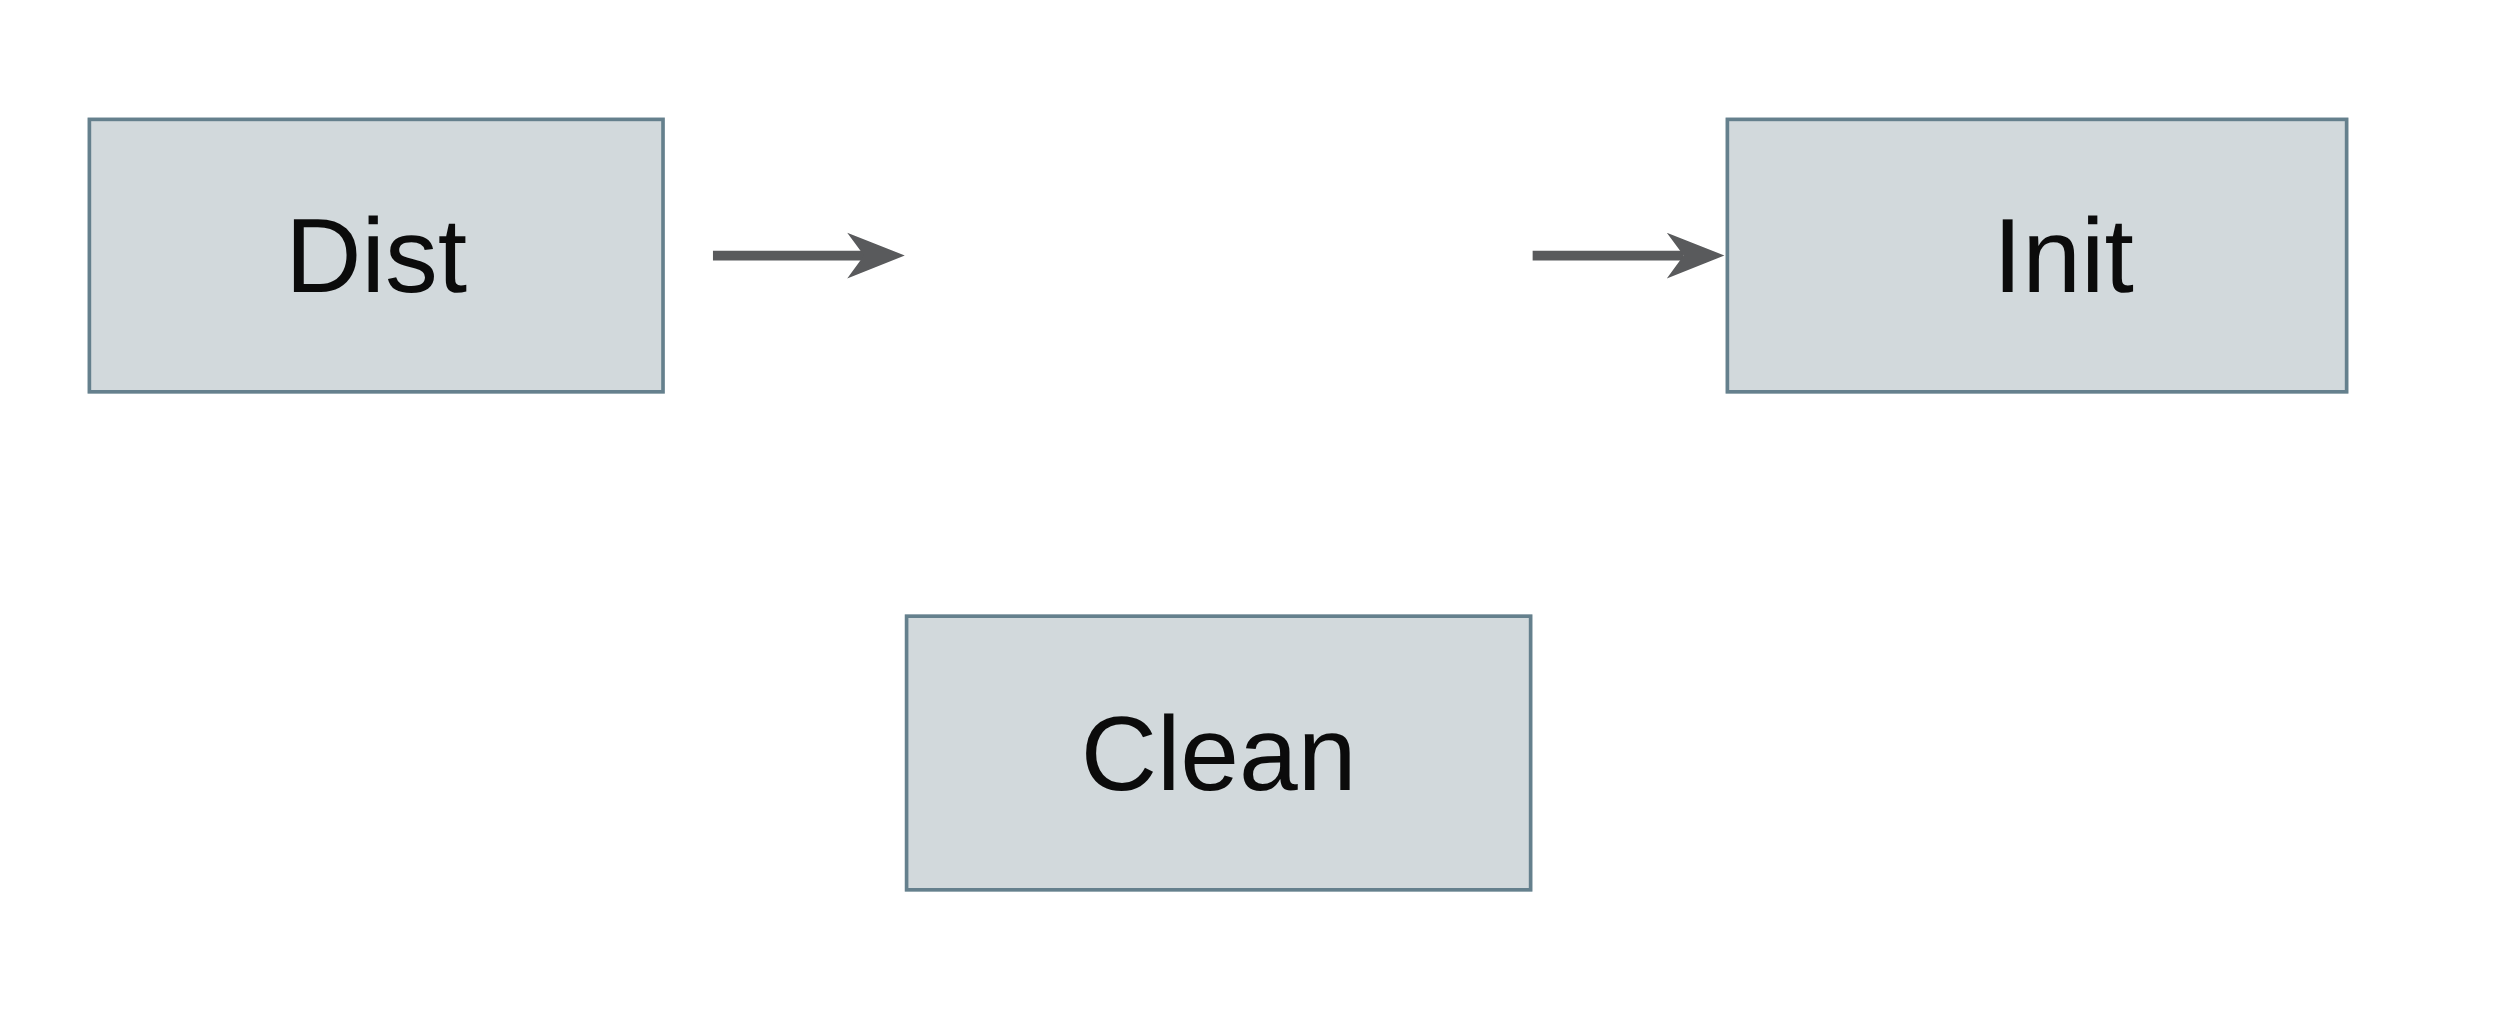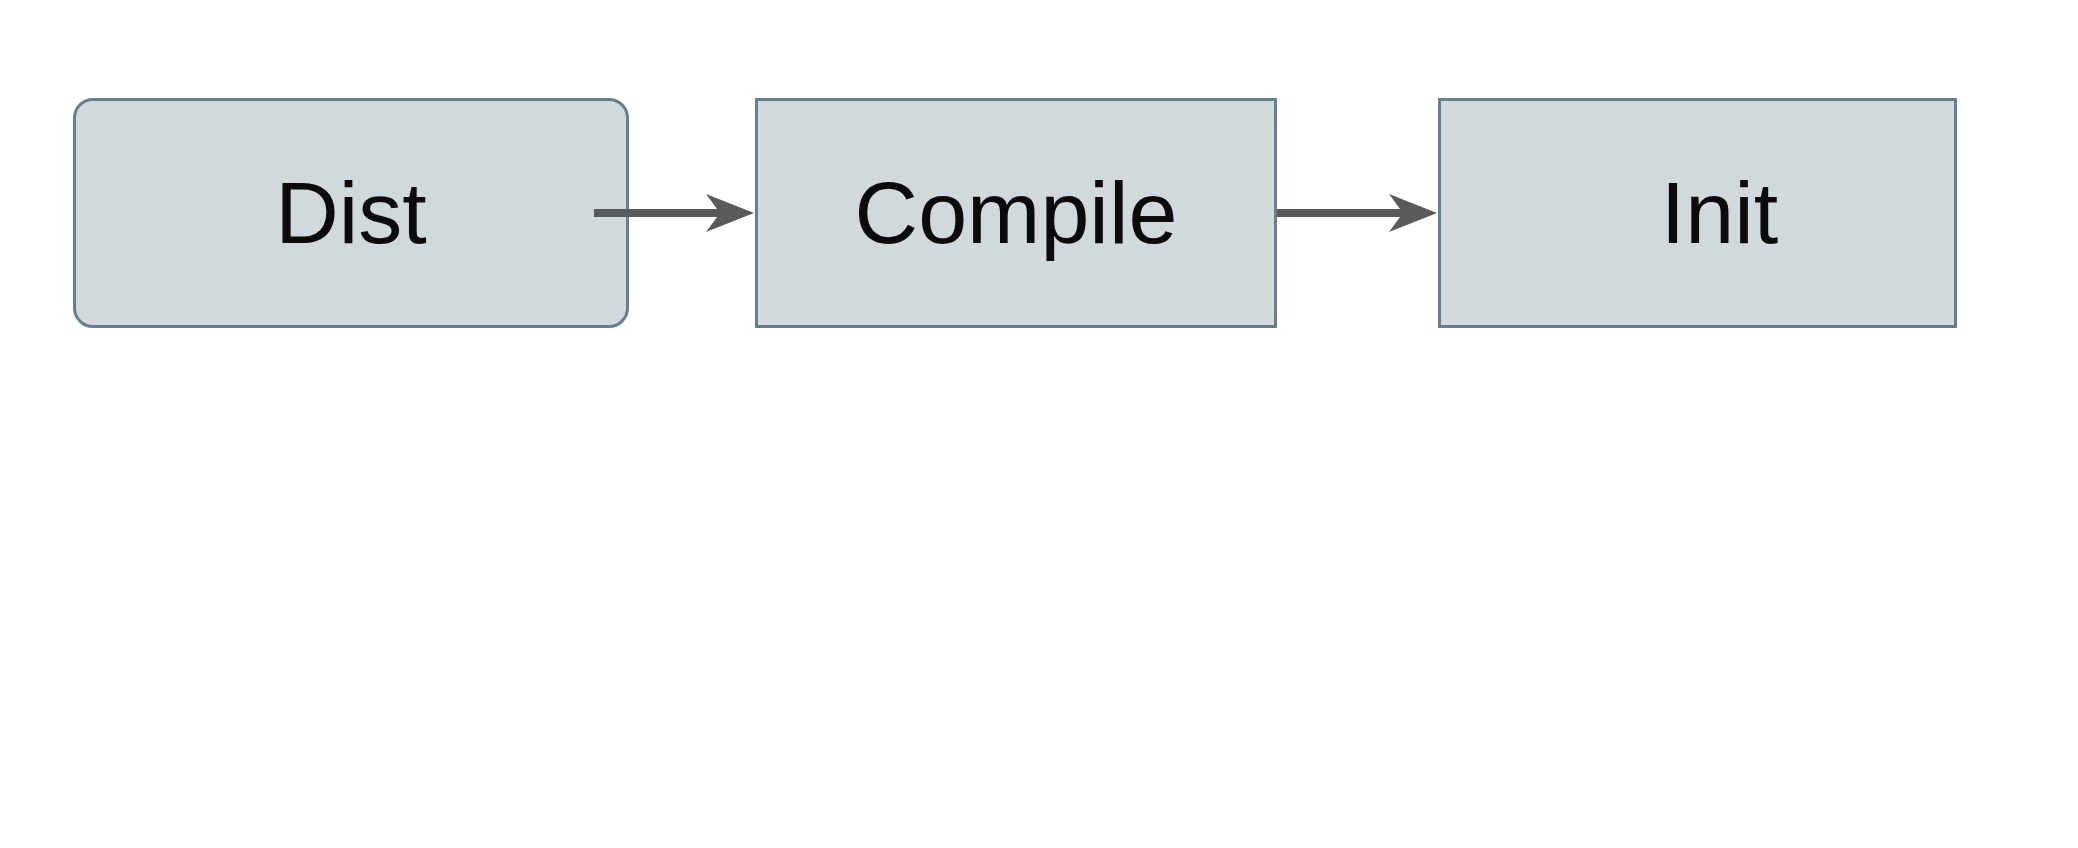--- a/index.html
+++ b/index.html
@@ -30,21 +30,21 @@
     justify-content: center;
   }
   .node-label {
     font-size: 88px;
     font-weight: 400;
     color: var(--text);
     letter-spacing: 0px;
     white-space: nowrap;
     user-select: none;
   }
-  .node-dist    { left: 73px;   top: 98px;  width: 556px; height: 230px; border-radius: 20px; }
+  .node-dist    { left: 73px;   top: 98px;  width: 481px; height: 230px; }
   .node-compile { left: 755px;  top: 98px;  width: 522px; height: 230px; }
   .node-init    { left: 1438px; top: 98px;  width: 519px; height: 230px; padding-left: 44px; }
   .node-clean   { left: 754px;  top: 512px; width: 523px; height: 231px; }
   .arrow {
     position: absolute;
     width: 161px;
     height: 44px;
     top: 191px;
   }
   .arrow-1 { left: 594px; }
@@ -59,27 +59,27 @@
 
   <div class="node node-dist">
     <span class="node-label">Dist</span>
   </div>
 
   <svg class="arrow arrow-1" viewBox="0 0 161 44" aria-hidden="true">
     <line x1="0" y1="22" x2="126" y2="22"></line>
     <polygon points="160,22 112,3 126,22 112,41"></polygon>
   </svg>
 
-  <div class="node node-compile">
-    <span class="node-label">Compile</span>
-  </div>
 
   <svg class="arrow arrow-2" viewBox="0 0 161 44" aria-hidden="true">
     <line x1="0" y1="22" x2="126" y2="22"></line>
     <polygon points="160,22 112,3 126,22 112,41"></polygon>
   </svg>
 
   <div class="node node-init">
     <span class="node-label">Init</span>
   </div>
 
+  <div class="node node-clean">
+    <span class="node-label">Clean</span>
+  </div>
 
 </div>
 
 </body></html>

